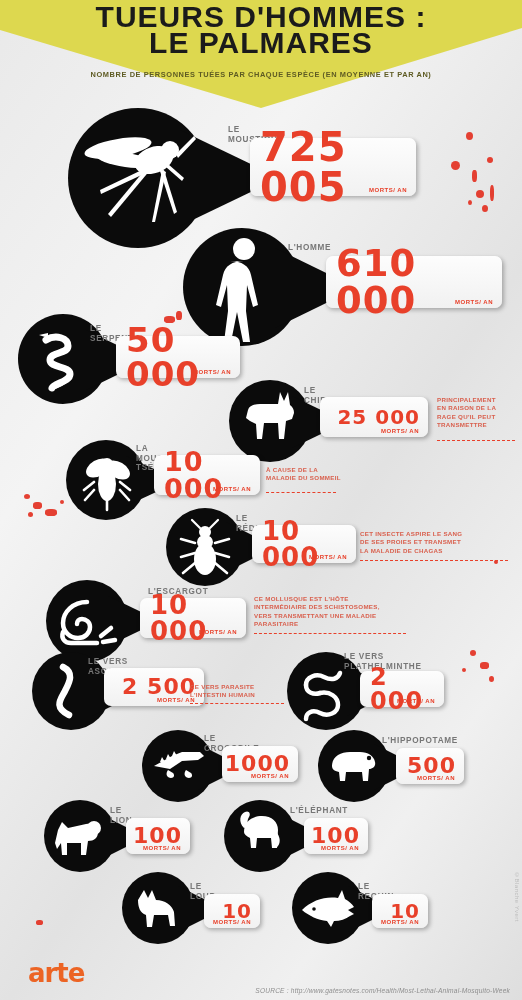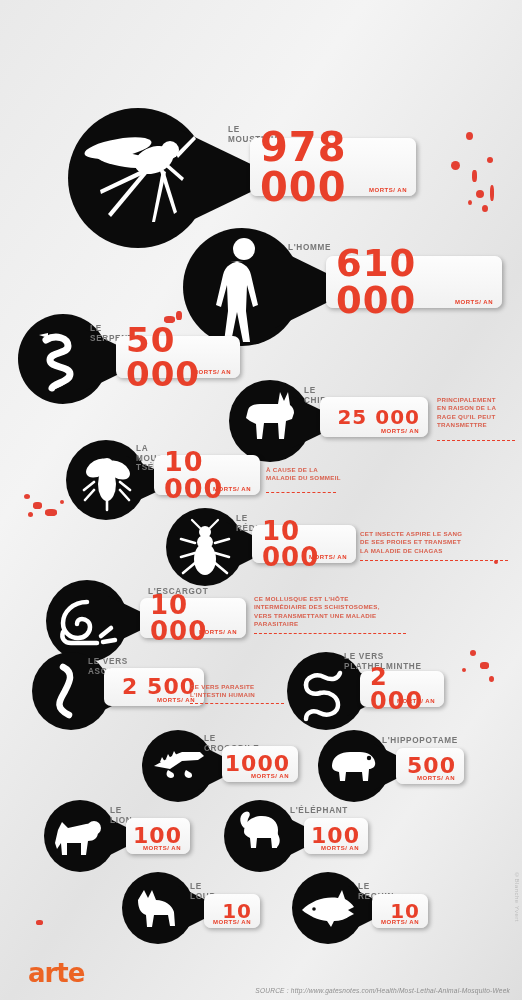--- a/index.html
+++ b/index.html
@@ -51,20 +51,30 @@
   .source{position:absolute;right:12px;bottom:6px;color:#8e8e8e;font-size:6.6px;
         font-style:italic;letter-spacing:.2px;}
   .credit{position:absolute;right:2px;bottom:78px;color:#bdbdbd;font-size:6px;
         writing-mode:vertical-rl;letter-spacing:.5px;}
 </style>
 </head>
 <body>
 
 <div class="poster">
 
+  <div class="header">
+    <div class="chev"></div>
+    <div class="h-title">
+      <span>TUEURS D'HOMMES :</span>
+      <span class="l2">LE PALMARES</span>
+    </div>
+    <div class="h-sub">NOMBRE DE PERSONNES TUÉES
+PAR CHAQUE ESPÈCE
+(EN MOYENNE ET PAR AN)</div>
+  </div>
 
   <div class="spl" style="left:466px;top:132px;width:7px;height:8px;"></div>
   <div class="spl" style="left:487px;top:157px;width:6px;height:6px;"></div>
   <div class="spl" style="left:451px;top:161px;width:9px;height:9px;"></div>
   <div class="spl" style="left:472px;top:170px;width:5px;height:12px;border-radius:40%;"></div>
   <div class="spl" style="left:476px;top:190px;width:8px;height:8px;"></div>
   <div class="spl" style="left:468px;top:200px;width:4px;height:5px;"></div>
   <div class="spl" style="left:490px;top:185px;width:4px;height:16px;border-radius:40%;"></div>
   <div class="spl" style="left:482px;top:205px;width:6px;height:7px;"></div>
   <div class="spl" style="left:164px;top:316px;width:11px;height:7px;border-radius:40%;"></div>
@@ -96,21 +106,21 @@
           <path d="M84 52 L74 104 L77 104 L88 54 Z"></path>
           <path d="M82 53 L96 96 L99 94 L86 52 Z"></path>
           <path d="M70 48 L30 96 L33 99 L73 51 Z"></path>
           <path d="M68 50 L22 72 L23 76 L70 54 Z"></path>
           <path d="M90 46 L106 60 L104 63 L88 49 Z"></path>
         </g>
       </svg>
     </div>
     <div class="label" style="left:228px;top:125px;">LE MOUSTIQUE</div>
     <div class="card" style="left:250px;top:138px;width:166px;height:58px;">
-      <span class="num" style="font-size:40px;">978 000</span>
+      <span class="num" style="font-size:40px;">725 005</span>
       <span class="unit">MORTS/ AN</span>
     </div>
   </div>
 
   <div class="entry">
     <div class="blob" style="left:183px;top:228px;width:118px;height:118px;"></div>
     <div class="beak" style="left:275px;top:248px;width:82px;height:80px;clip-path:polygon(0 0,100% 50%,0 100%);"></div>
     <div class="icon" style="left:196px;top:234px;width:96px;height:108px;">
       <svg viewBox="0 0 96 108" width="96" height="108">
         <g fill="#ffffff">

